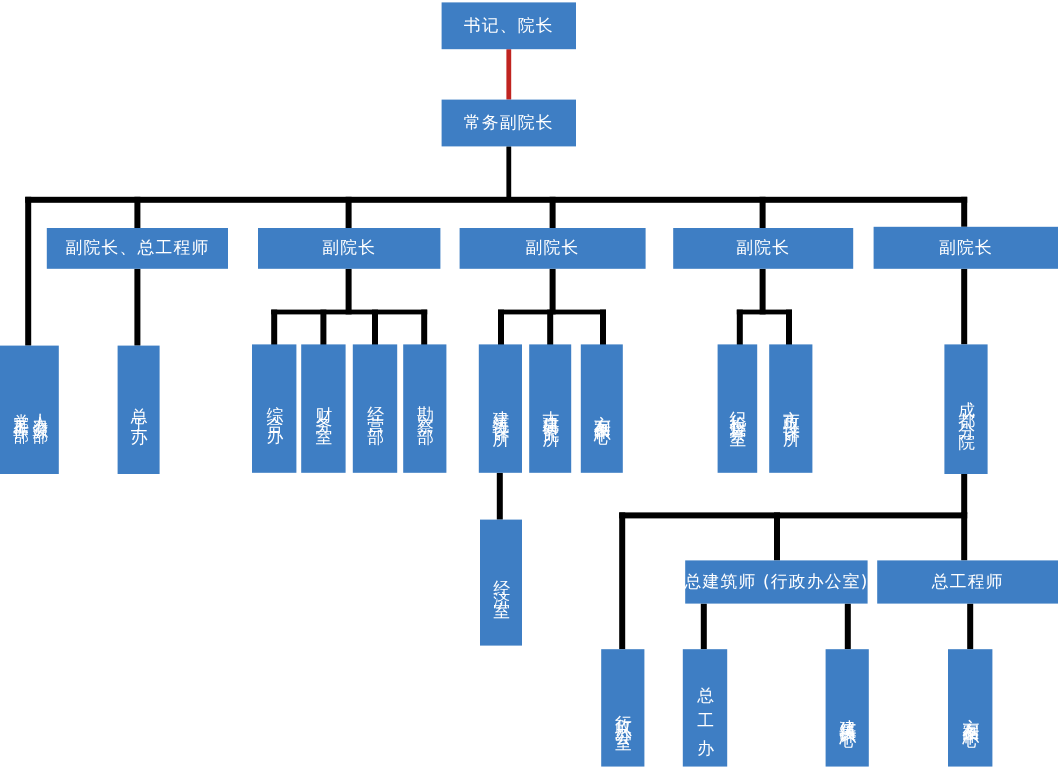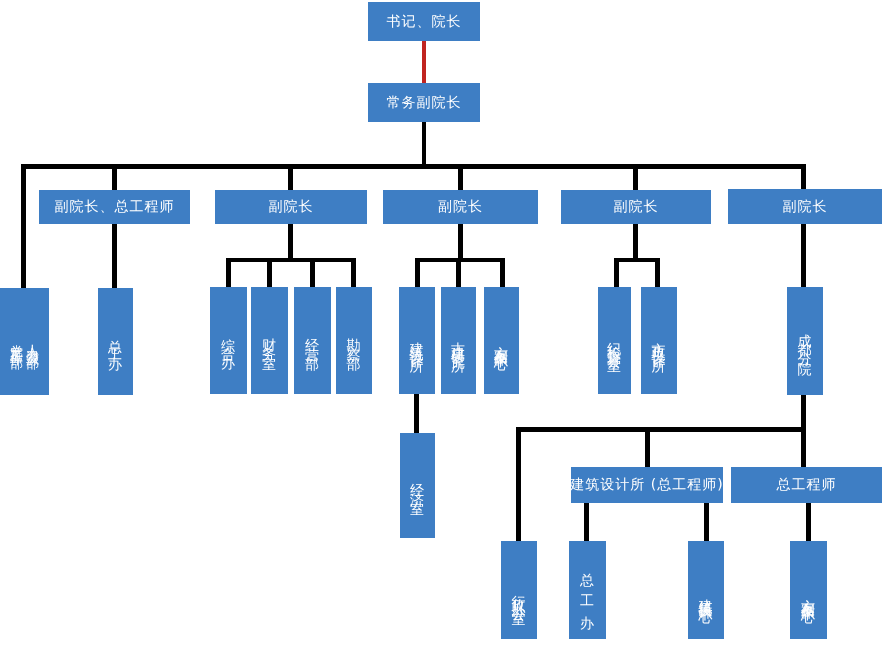--- a/index.html
+++ b/index.html
@@ -159,21 +159,21 @@
   </div>
   <div class="node vbox" style="left:787px;top:287px;width:36px;height:108px">
     <span class="label ls8">成都分院</span>
   </div>
 
   <div class="node vbox" style="left:400px;top:433px;width:35px;height:105px">
     <span class="label ls8">经济室</span>
   </div>
 
   <div class="node hbox" style="left:571px;top:467px;width:152px;height:36px">
-    <span class="label">建筑设计所 (总工程师)</span>
+    <span class="label">总建筑师 (行政办公室)</span>
   </div>
   <div class="node hbox" style="left:731px;top:467px;width:151px;height:36px">
     <span class="label">总工程师</span>
   </div>
 
   <div class="node vbox" style="left:501px;top:541px;width:36px;height:106px">
     <span class="label">行政办公室</span>
   </div>
   <div class="node vbox" style="left:569px;top:541px;width:37px;height:106px">
     <span class="label spread">总工办</span>

